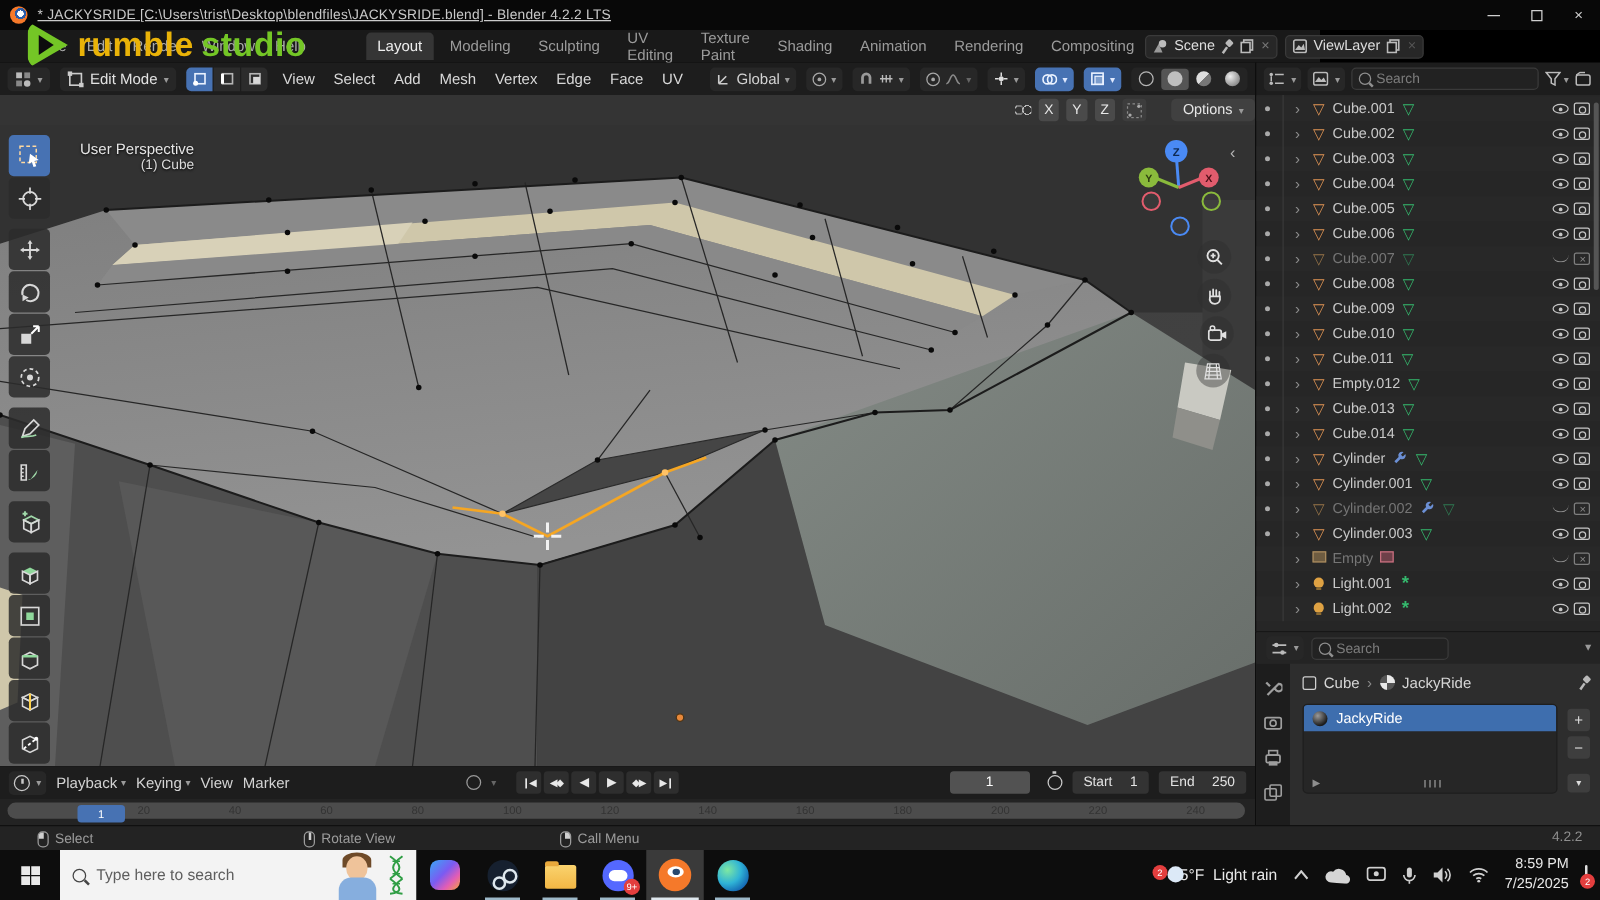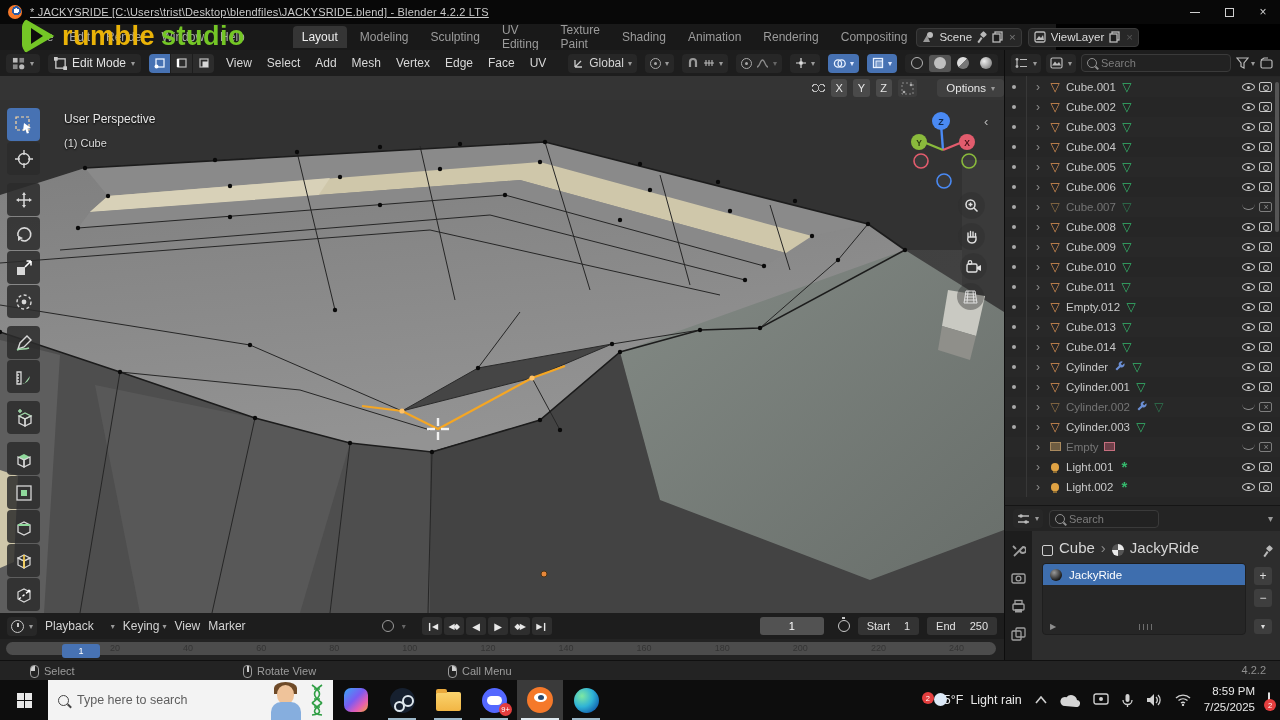--- a/index.html
+++ b/index.html
@@ -74,21 +74,21 @@
     radial-gradient(circle at 25% 50%,transparent 3px,#b8b8b8 3px 4px,transparent 4px),
     radial-gradient(circle at 75% 50%,transparent 3px,#b8b8b8 3px 4px,transparent 4px);}
 
   
   #view3d{left:0;top:100px;width:1004px;height:513px;background:#3f3f3f;overflow:hidden;}
   #vptoolbar{left:7px;top:8px;display:flex;flex-direction:column;gap:1px;z-index:20;}
   .tb{width:33px;height:33px;background:#2b2b2bd9;border-radius:4px;justify-content:center;}
   .tb.active{background:#4772b3;}
   .tb.gap{margin-top:7px;}
   #overlaytext{left:64px;top:12px;color:#e6e6e6;font-size:12px;text-shadow:0 1px 2px #000;z-index:10;}
-  #overlaytext .l2{font-size:11px;margin-top:11px;color:#dcdcdc;}
+  #overlaytext .l2{font-size:11px;margin-top:0;color:#dcdcdc;text-align:right;}
   #collapse{left:984px;top:14px;color:#b5b5b5;font-size:13px;z-index:15;}
   .navbtn{width:27px;height:27px;border-radius:50%;background:#2e2e2e66;justify-content:center;z-index:15;}
 
   
   #outliner{left:1004px;top:76px;width:276px;height:429px;background:#262626;border-left:1px solid #0d0d0d;overflow:hidden;font-size:11.5px;color:#c8c8c8;}
   #outliner-list{position:relative;padding-top:1px;}
   #outliner-list::before{content:"";position:absolute;left:21px;top:0;bottom:0;width:1px;background:#383838;}
   .orow{display:flex;align-items:center;height:20px;padding-left:7px;gap:4px;}
   .orow:nth-child(odd){background:#282828;}
   .odot{width:4px;height:4px;border-radius:50%;background:#a9a9a9;flex:none;}
@@ -117,21 +117,21 @@
   .orow.dimmed .t-mesh{color:#977448;}
   .orow.dimmed .d-mesh{color:#2f7a52;}
   #oscroll{position:absolute;right:1px;top:6px;width:4px;height:150px;background:#555;border-radius:2px;}
 
   
   #props{left:1004px;top:505px;width:276px;height:155px;background:#2d2d2d;border-left:1px solid #0d0d0d;border-top:1px solid #151515;color:#cfcfcf;}
   #propshead{left:0;top:0;width:276px;height:25px;background:#242424;gap:6px;padding:0 8px;position:absolute;}
   #ptabs{position:absolute;left:0;top:25px;width:27px;height:130px;background:#1d1d1d;display:flex;flex-direction:column;align-items:center;gap:13px;padding-top:12px;}
   .ptab{width:15px;height:15px;opacity:.85;}
   #pcontent{position:absolute;left:27px;top:25px;width:249px;height:130px;padding:8px 8px 0 10px;}
-  #crumb{gap:6px;font-size:15px;color:#d6d6d6;align-items:flex-end;}
+  #crumb{gap:6px;font-size:12px;color:#d6d6d6;}
   .objic{width:11px;height:11px;border:1.3px solid #d0d0d0;border-radius:2px;}
   .matic{width:12px;height:12px;border-radius:50%;background:conic-gradient(#e9e9e9 0 25%,#555 0 50%,#e9e9e9 0 75%,#555 0);}
   .pin{width:10px;height:10px;position:relative;margin-left:auto;}
   .pin::before{content:"";position:absolute;left:4px;top:0;width:5px;height:5px;background:#b9b9b9;border-radius:1px;transform:rotate(45deg);}
   .pin::after{content:"";position:absolute;left:2px;top:5px;width:1.5px;height:6px;background:#b9b9b9;transform:rotate(35deg);}
   #slotbox{position:absolute;left:10px;top:32px;width:204px;height:72px;background:#262626;border:1px solid #1e1e1e;border-radius:4px;overflow:hidden;}
   #slotrow{height:21px;background:#3e6eae;display:flex;align-items:center;gap:7px;padding:0 7px;color:#fff;font-size:11.5px;}
   .ball{width:12px;height:12px;border-radius:50%;background:radial-gradient(circle at 35% 30%,#9a9a9a,#1c1c1c 70%);}
   #slotfoot{position:absolute;bottom:3px;left:7px;right:7px;display:flex;align-items:center;color:#8e8e8e;font-size:8px;}
   .grip{margin:0 auto;width:16px;height:6px;background:repeating-linear-gradient(90deg,#6e6e6e 0 1.5px,transparent 1.5px 4px);}
@@ -1013,21 +1013,21 @@
     <span class="sidebtn" style="top:88px;height:15px;font-size:8px">▾</span>
   </div>
 </div>
 
 <div id="timeline" class="abs">
   <div id="tlhead">
     <span class="hbtn flex" style="padding:0 4px">
       <span class="clockic"></span>
         <span class="arrow">▾</span>
     </span>
-    <span class="flex" style="gap:17px">
+    <span class="flex" style="gap:3px">
         <span>Playback</span>
         <span class="arrow">▾</span>
       </span>
     <span class="flex" style="gap:3px">
         <span>Keying</span>
         <span class="arrow">▾</span>
       </span>
     <span>View</span>
     <span>Marker</span>
     <span style="flex:1"></span>

